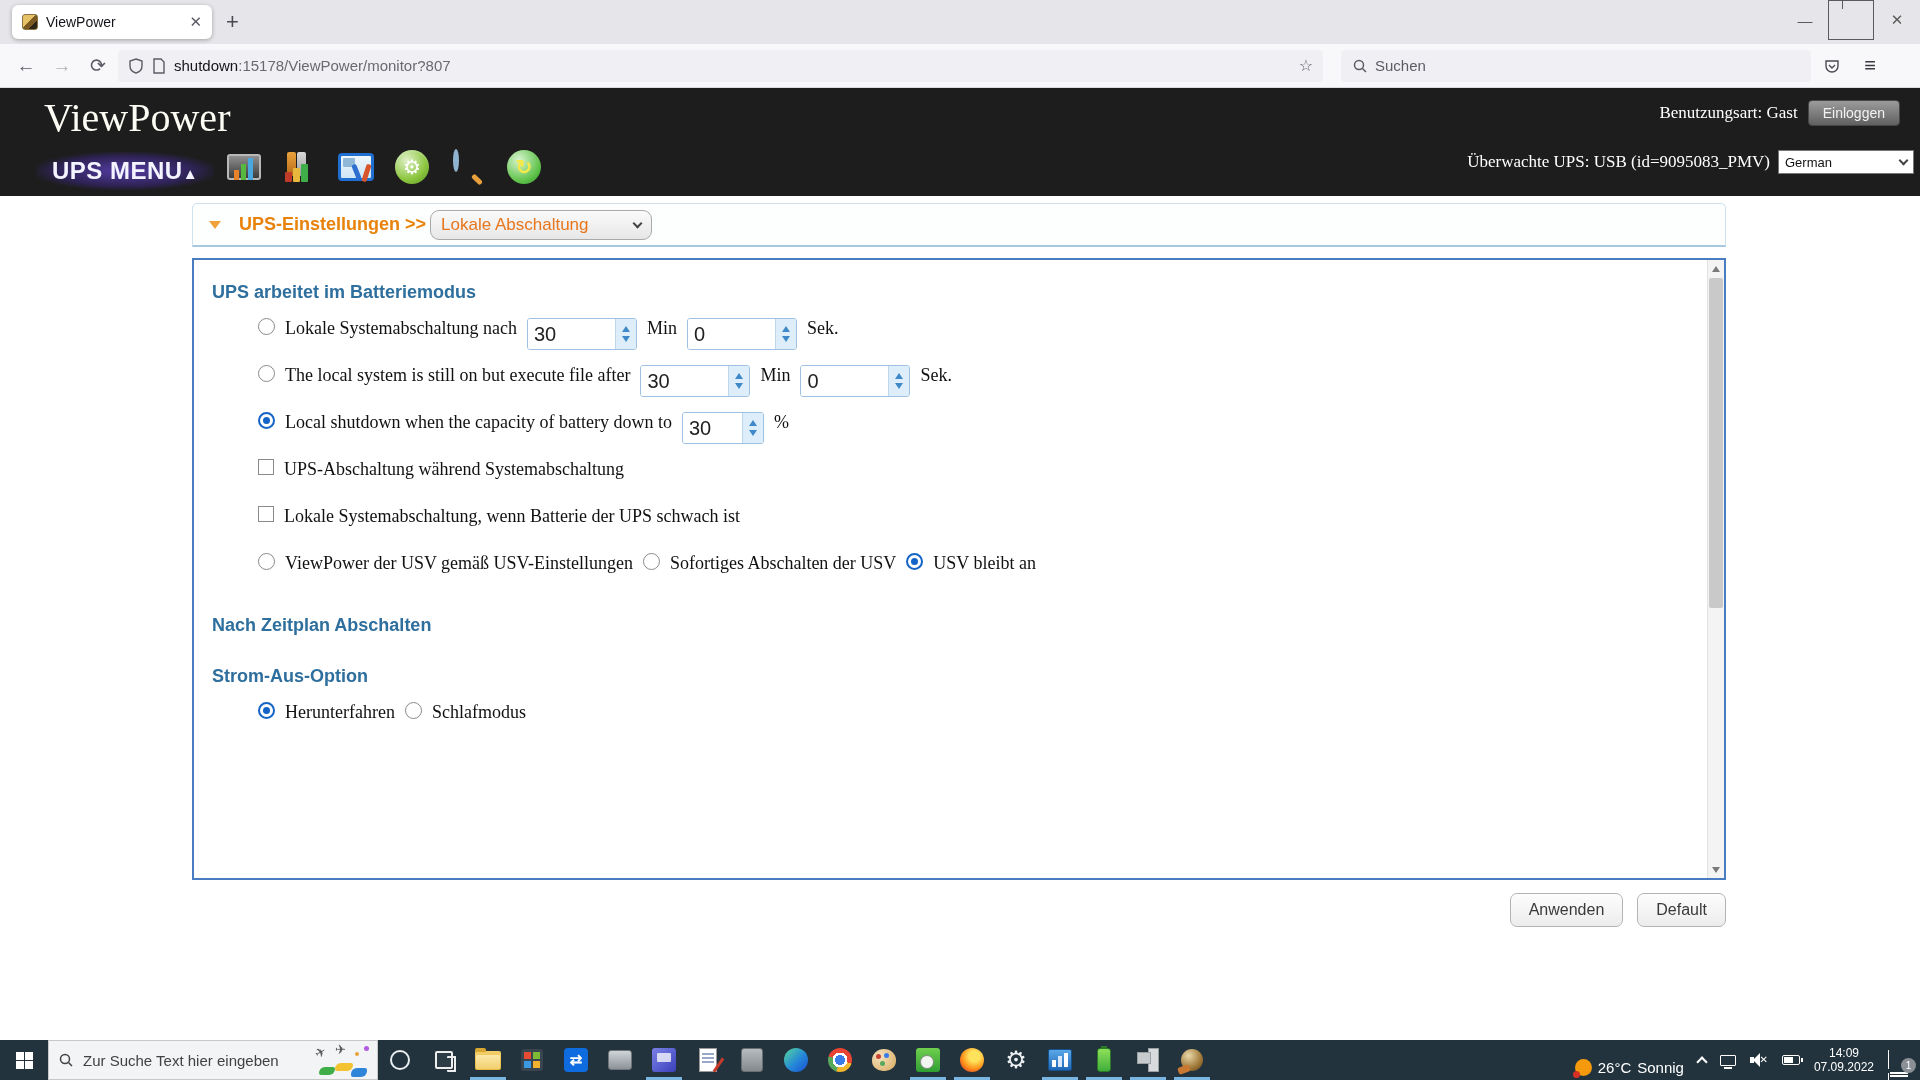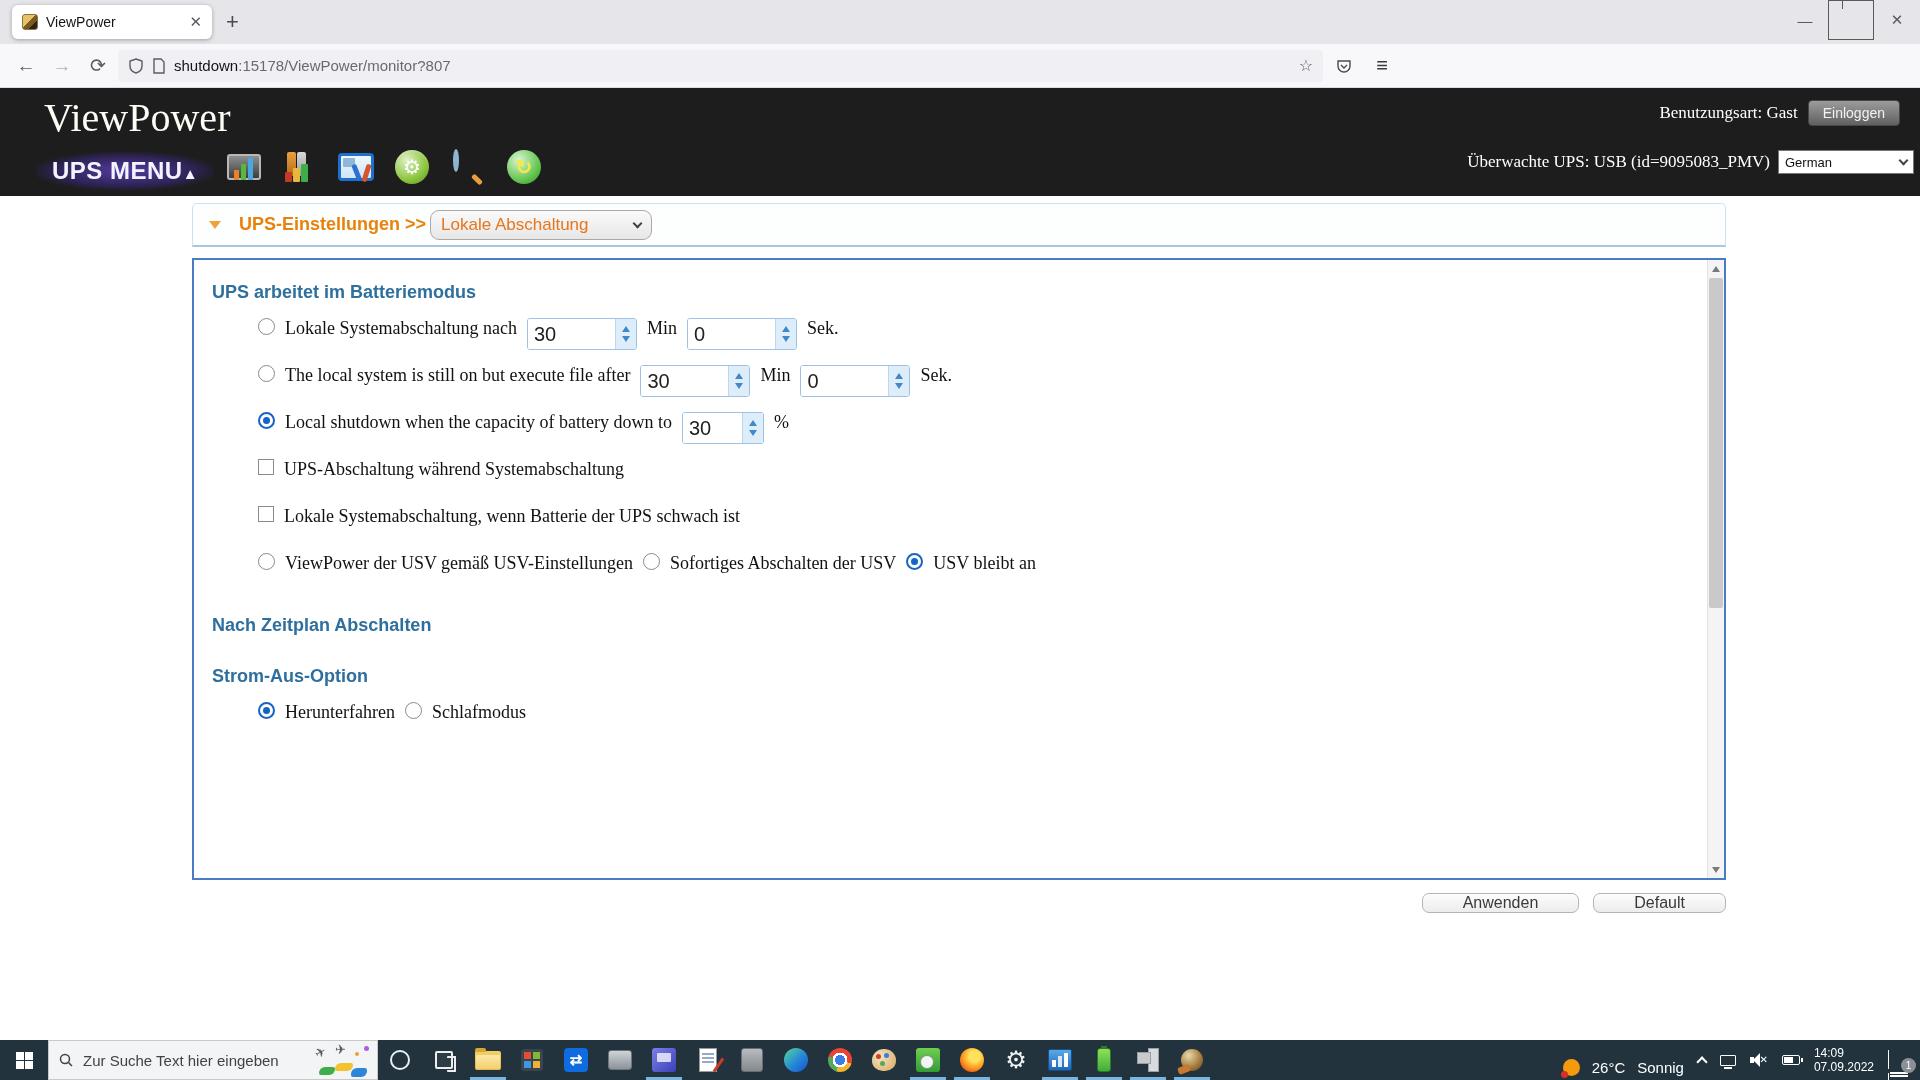--- a/index.html
+++ b/index.html
@@ -100,56 +100,56 @@
   
   .pscroll { position:absolute; right:0; top:0; bottom:0; width:17px; background:#f4f4f4; border-left:1px solid #e2e2e2; }
   .pscroll .arr { position:absolute; left:0; width:16px; height:17px; display:flex; align-items:center; justify-content:center; }
   .pscroll .arr.up { top:0; } .pscroll .arr.dn { bottom:0; }
   .pscroll .thumb { position:absolute; left:1px; top:18px; width:14px; height:330px; background:#c9c9c9; border-radius:2px; }
   .sb-tri-up { width:0;height:0;border-left:4px solid transparent;border-right:4px solid transparent;border-bottom:6px solid #7a7a7a; }
   .sb-tri-dn { width:0;height:0;border-left:4px solid transparent;border-right:4px solid transparent;border-top:6px solid #7a7a7a; }
 
   
   .actions { position:absolute; left:0; top:893px; width:1726px; display:flex; justify-content:flex-end; gap:14px; }
-  .act-btn { height:20px; padding:0 40px; background:linear-gradient(#fdfdfd,#ececec);
+  .act-btn { height:34px; padding:0 18px; background:linear-gradient(#fdfdfd,#ececec);
              border:1px solid #b4b4b4; border-radius:7px; font-size:16px; color:#3a3a3a; }
 
   
   .taskbar { position:absolute; left:0; bottom:0; width:1920px; height:40px; background:#22333d;
              display:flex; align-items:stretch; color:#fff; }
   .tb-start { width:48px; display:flex; align-items:center; justify-content:center; }
   .win-logo { width:17px; height:17px; display:grid; grid-template-columns:8px 8px; grid-template-rows:8px 8px; gap:1px; }
   .win-logo i { background:#fff; }
   .tb-search { width:330px; background:#f3f4f5; border:1px solid #c8c8c8; display:flex; align-items:center;
                padding:0 10px; gap:10px; position:relative; overflow:hidden; }
   .tb-search-text { font-size:15px; color:#424242; white-space:nowrap; }
   .tb-art { position:absolute; right:2px; top:2px; width:62px; height:34px; }
   .tb-art i { position:absolute; border-radius:50%; }
   .tb-art .plane { position:absolute; color:#5a5a5a; font-size:13px; }
   .tb-apps { display:flex; }
   .tb-app { width:44px; display:flex; align-items:center; justify-content:center; position:relative; }
   .tb-app.active:after { content:""; position:absolute; left:4px; right:4px; bottom:0; height:3px; background:#79b7e2; }
 
   .tb-tray { margin-left:auto; display:flex; align-items:center; gap:14px; padding-right:10px; }
-  .tray-weather { display:flex; align-items:flex-start; gap:12px;margin-top:14px; }
+  .tray-weather { display:flex; align-items:flex-start; gap:6px;margin-top:14px; }
   .sun { width:17px; height:17px; background:#f59a0c; border-radius:50%; position:relative; }
   .sun:after { content:""; position:absolute; left:-2px; bottom:-2px; width:7px; height:7px; background:#d93025; border-radius:50%; }
   .tray-text { font-size:15px; color:#fff; }
   .chev-up { width:8px; height:8px; border-left:2px solid #fff; border-top:2px solid #fff; transform:rotate(45deg); margin-top:4px; }
   .net-ico { width:16px; height:11px; border:1.5px solid #fff; border-radius:1px; position:relative; }
   .net-ico:after { content:""; position:absolute; left:3px; bottom:-4px; width:8px; height:2px; background:#fff; }
   .vol-ico { position:relative; width:18px; height:14px; }
   .vol-ico .spk { position:absolute; left:0; top:4px; width:4px; height:6px; background:#fff; }
   .vol-ico .cone { position:absolute; left:3px; top:0; width:0; height:0; border-top:7px solid transparent;
                    border-bottom:7px solid transparent; border-right:7px solid #fff; }
   .vol-ico .x { position:absolute; right:0; top:1px; font-size:10px; color:#fff; }
   .batt-ico { width:18px; height:10px; border:1.5px solid #fff; border-radius:2px; position:relative; }
   .batt-ico:before { content:""; position:absolute; right:-4px; top:2px; width:2px; height:4px; background:#fff; }
   .batt-ico:after { content:""; position:absolute; left:1px; top:1px; bottom:1px; width:9px; background:#fff; }
-  .tray-clock { text-align:left; font-size:12px; line-height:14px; color:#fff; }
+  .tray-clock { text-align:center; font-size:12px; line-height:14px; color:#fff; }
   .notif { position:relative; width:22px; height:18px; }
   .notif .sq { width:17px; height:16px; border:1.5px solid #fff; border-radius:2px; }
   .notif .sq:after { content:""; display:block; margin:3px 2px 0; height:1.5px; background:#fff; box-shadow:0 3px 0 #fff; }
   .notif .badge { position:absolute; right:-6px; bottom:-4px; width:15px; height:15px; border-radius:50%;
                   background:#8a9096; color:#fff; font-size:10px; display:flex; align-items:center; justify-content:center; }
 
   
   .ico-monitor { width:34px; height:26px; background:linear-gradient(#8f8f8f,#3c3c3c); border:2px solid #b8b8b8;
                  border-radius:3px; position:relative; }
   .ico-monitor i { position:absolute; bottom:-2px; width:5px; background:#49a8e0; }
@@ -242,20 +242,27 @@
   <div class="urlbar">
     <svg width="16" height="16" viewBox="0 0 16 16">
       <path d="M8 1 L14 3 V8 C14 11.5 11.5 14 8 15 C4.5 14 2 11.5 2 8 V3 Z" fill="none" stroke="#5b5b66" stroke-width="1.4"></path>
     </svg>
     <svg width="14" height="16" viewBox="0 0 14 16">
       <path d="M2 1 H9 L12 4 V15 H2 Z" fill="none" stroke="#5b5b66" stroke-width="1.4"></path>
     </svg>
     <span class="url-text"><span class="url-host">shutdown</span><span>:15178/ViewPower/monitor?807</span></span>
     <span class="star">☆</span>
   </div>
+  <div class="searchbar">
+    <svg width="14" height="14" viewBox="0 0 14 14">
+      <circle cx="6" cy="6" r="4.5" fill="none" stroke="#5b5b66" stroke-width="1.5"></circle>
+      <line x1="9.5" y1="9.5" x2="13" y2="13" stroke="#5b5b66" stroke-width="1.5"></line>
+    </svg>
+    <span class="search-ph">Suchen</span>
+  </div>
   <span class="toolbtn">
     <svg width="16" height="16" viewBox="0 0 16 16">
         <path d="M2 3 H14 V8 C14 11.3 11.3 14 8 14 C4.7 14 2 11.3 2 8 Z" fill="none" stroke="#4a4a52" stroke-width="1.4"></path>
         <path d="M5 7 L8 10 L11 7" fill="none" stroke="#4a4a52" stroke-width="1.4"></path>
       </svg>
   </span>
   <span class="toolbtn hamburger">≡</span>
 </div>
 
 <div class="vp-header">

